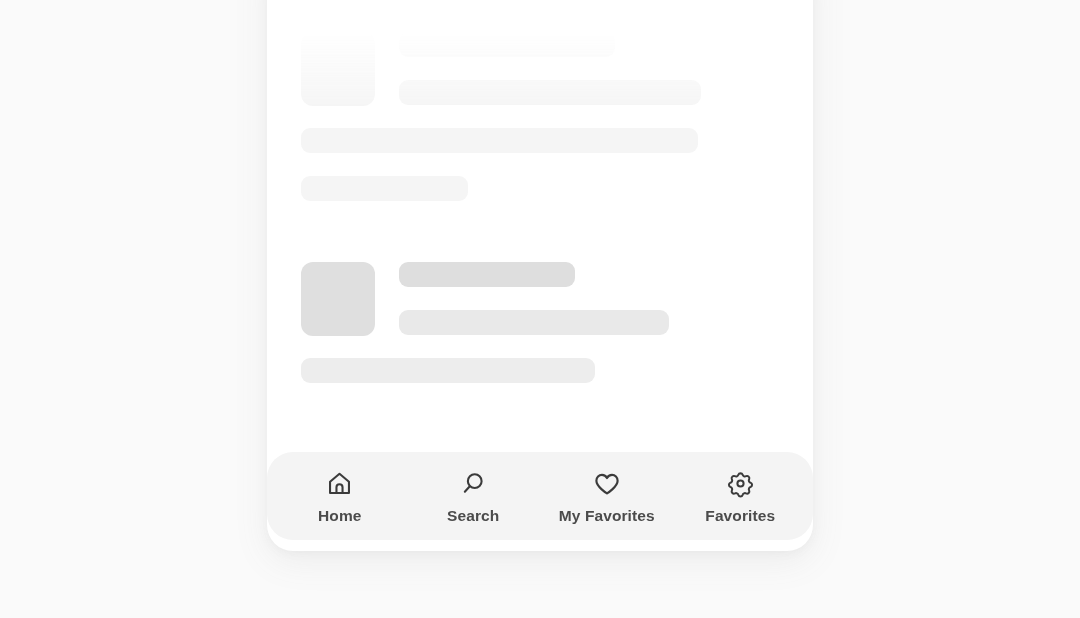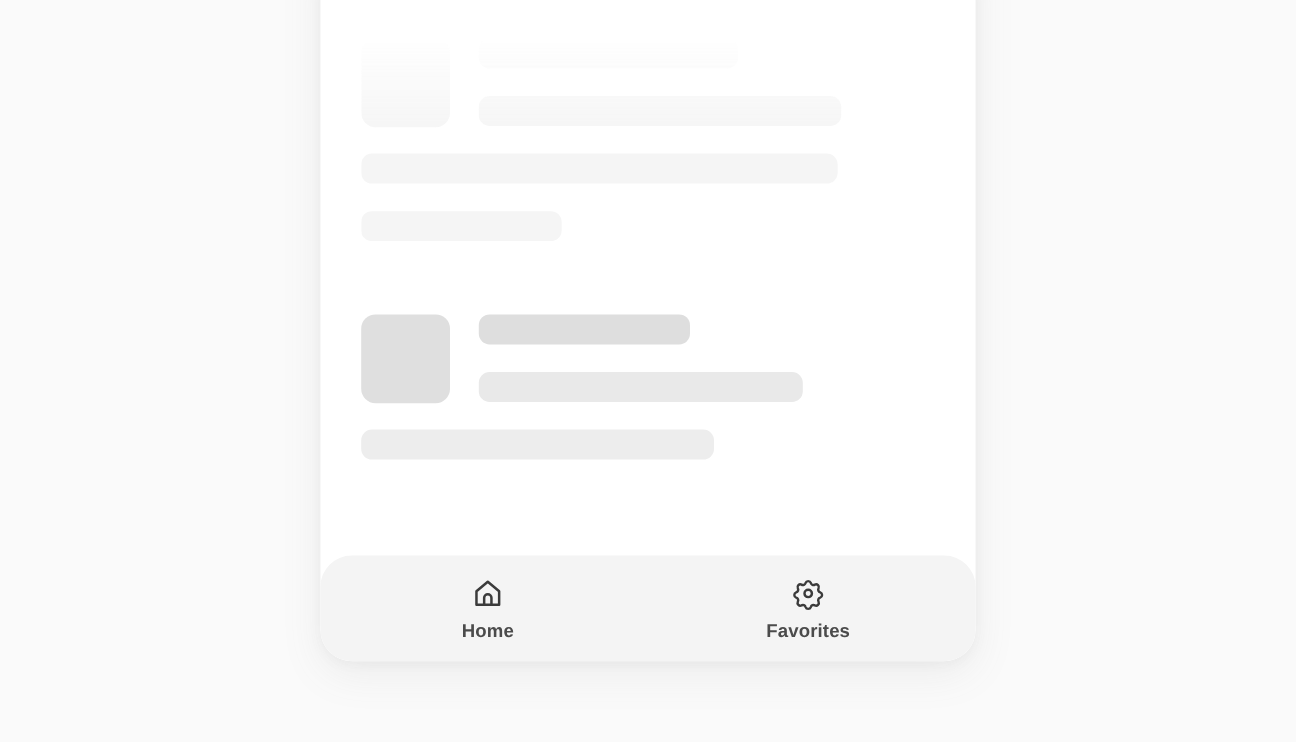--- a/index.html
+++ b/index.html
@@ -87,21 +87,21 @@
   }
   .skeleton-bar.tone-dark   { background: #dedede; }
   .skeleton-bar.tone-mid    { background: #e9e9e9; }
   .skeleton-bar.tone-light  { background: #ededed; }
 
   
   #bottom-nav {
     position: absolute;
     left: 0;
     right: 0;
-    bottom: 0;
+    bottom: 11px;
     height: 88px;
     background: #f4f4f4;
     border-radius: 26px 26px 26px 26px;
     display: flex;
     align-items: center;
     justify-content: space-around;
     padding: 0 6px;
     box-sizing: border-box;
   }
 
@@ -186,21 +186,38 @@
     <div class="nav-item">
       <span class="nav-icon">
         <svg width="27" height="27" viewBox="0 0 24 24" fill="none" stroke="#3b3b3b" stroke-width="1.85" stroke-linecap="round" stroke-linejoin="round">
           <path d="M3.6 10.4 L12 3.4 L20.4 10.4 L20.4 20.4 L3.6 20.4 Z"></path>
           <path d="M9.3 20.4 L9.3 15.3 A2.7 2.7 0 0 1 14.7 15.3 L14.7 20.4"></path>
         </svg>
       </span>
       <span class="nav-label">Home</span>
     </div>
 
-
+    <div class="nav-item">
+      <span class="nav-icon">
+        <svg width="27" height="27" viewBox="0 0 24 24" fill="none" stroke="#3b3b3b" stroke-width="1.85" stroke-linecap="round">
+          <circle cx="13.1" cy="9.9" r="6.1"></circle>
+          <line x1="8.7" y1="14.4" x2="4.3" y2="19.3"></line>
+        </svg>
+      </span>
+      <span class="nav-label">Search</span>
+    </div>
+
+    <div class="nav-item">
+      <span class="nav-icon">
+        <svg width="28" height="28" viewBox="0 0 24 24" fill="none" stroke="#3b3b3b" stroke-width="1.85" stroke-linecap="round" stroke-linejoin="round">
+          <path d="M12 20.1 C12 20.1 2.9 14.4 2.9 9.2 C2.9 6.3 5.1 4.2 7.7 4.2 C9.6 4.2 11.2 5.3 12 6.9 C12.8 5.3 14.4 4.2 16.3 4.2 C18.9 4.2 21.1 6.3 21.1 9.2 C21.1 14.4 12 20.1 12 20.1 Z"></path>
+        </svg>
+      </span>
+      <span class="nav-label">My Favorites</span>
+    </div>
 
 
     <div class="nav-item">
       <span class="nav-icon">
         <svg width="27" height="27" viewBox="0 0 24 24" fill="none" stroke="#3b3b3b" stroke-width="1.8" stroke-linejoin="round">
           <path d="M12 2.9
                    a2.05 2.05 0 0 1 1.93 1.36 2.05 2.05 0 0 0 3.01 1.25 2.05 2.05 0 0 1 2.73 2.73 2.05 2.05 0 0 0 1.25 3.01 2.05 2.05 0 0 1 0 3.86 2.05 2.05 0 0 0-1.25 3.01 2.05 2.05 0 0 1-2.73 2.73 2.05 2.05 0 0 0-3.01 1.25 2.05 2.05 0 0 1-3.86 0 2.05 2.05 0 0 0-3.01-1.25 2.05 2.05 0 0 1-2.73-2.73 2.05 2.05 0 0 0-1.25-3.01 2.05 2.05 0 0 1 0-3.86 2.05 2.05 0 0 0 1.25-3.01 2.05 2.05 0 0 1 2.73-2.73 2.05 2.05 0 0 0 3.01-1.25A2.05 2.05 0 0 1 12 2.9 Z"></path>
           <circle cx="12" cy="12" r="2.75"></circle>
         </svg>
       </span>

